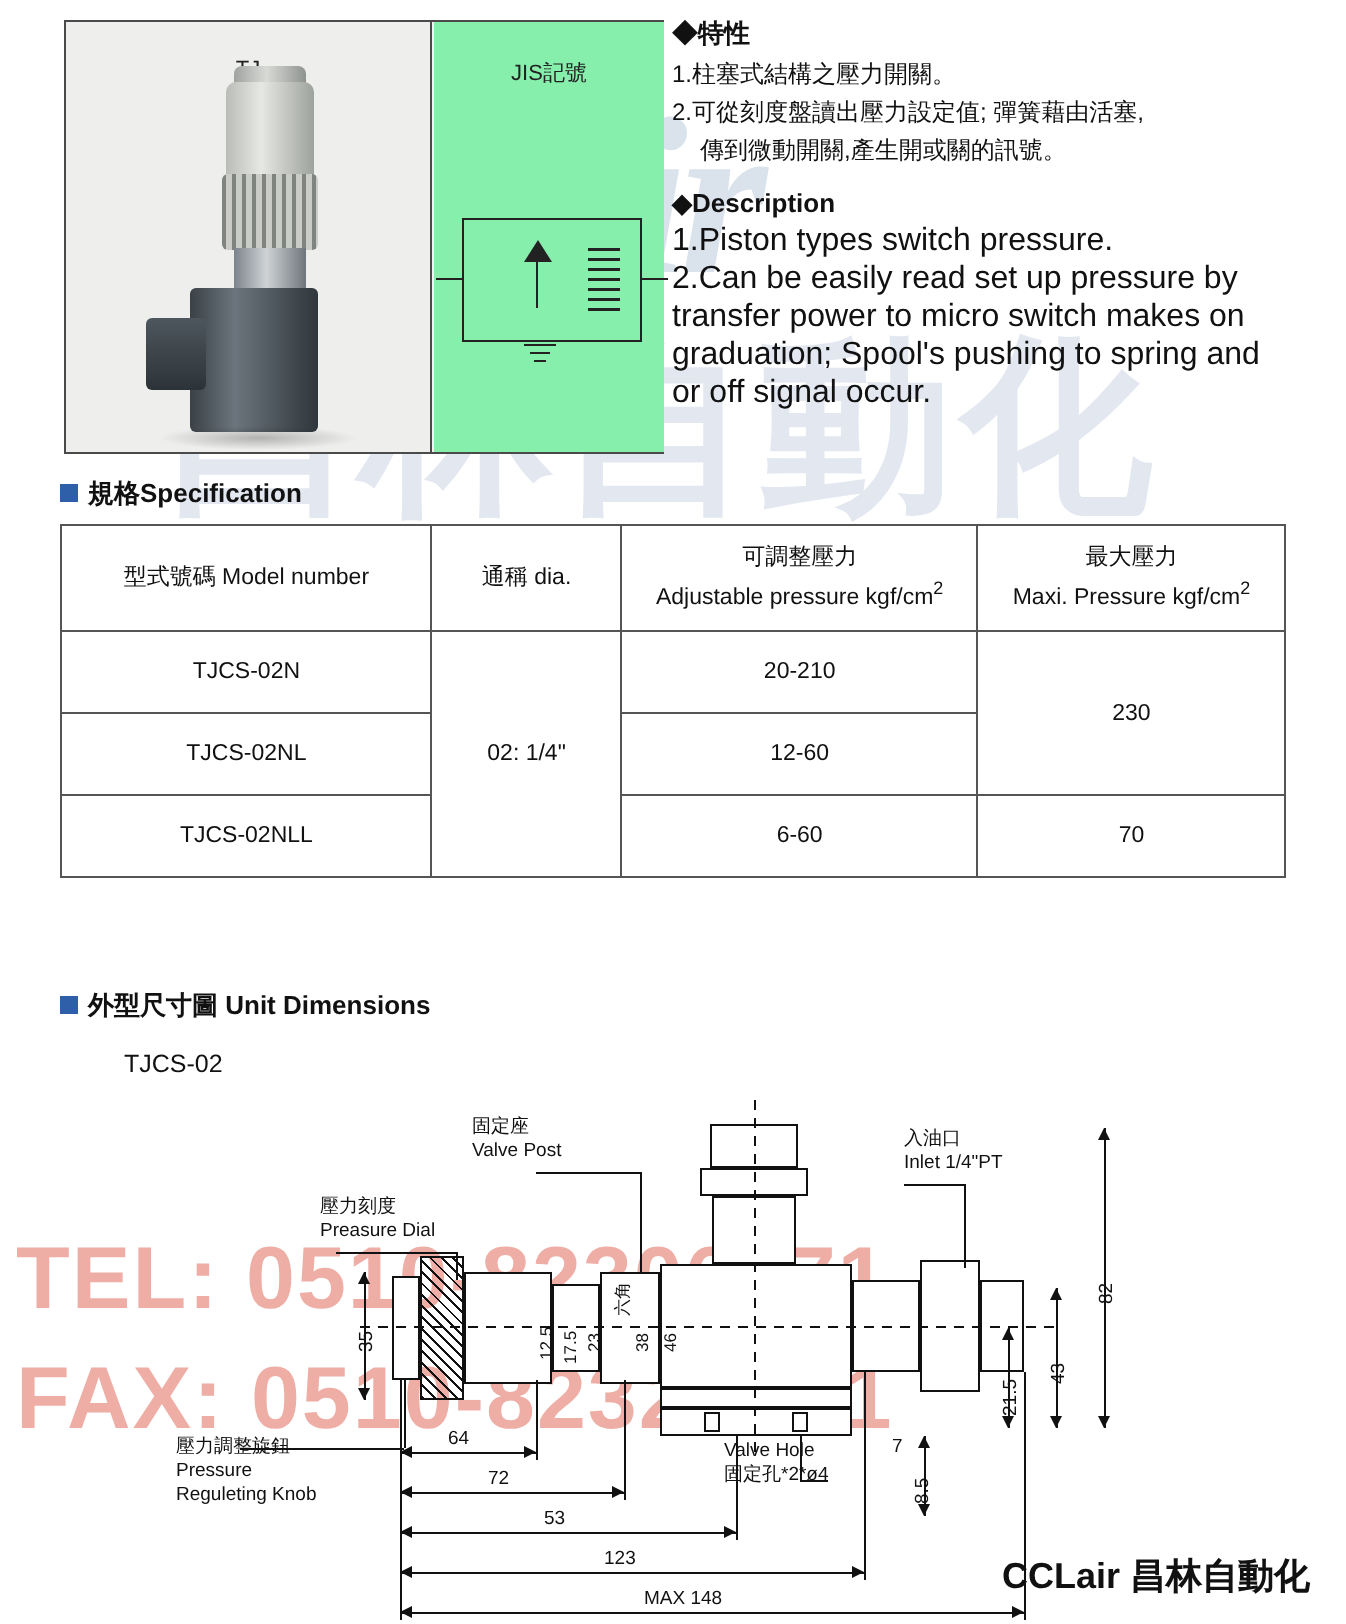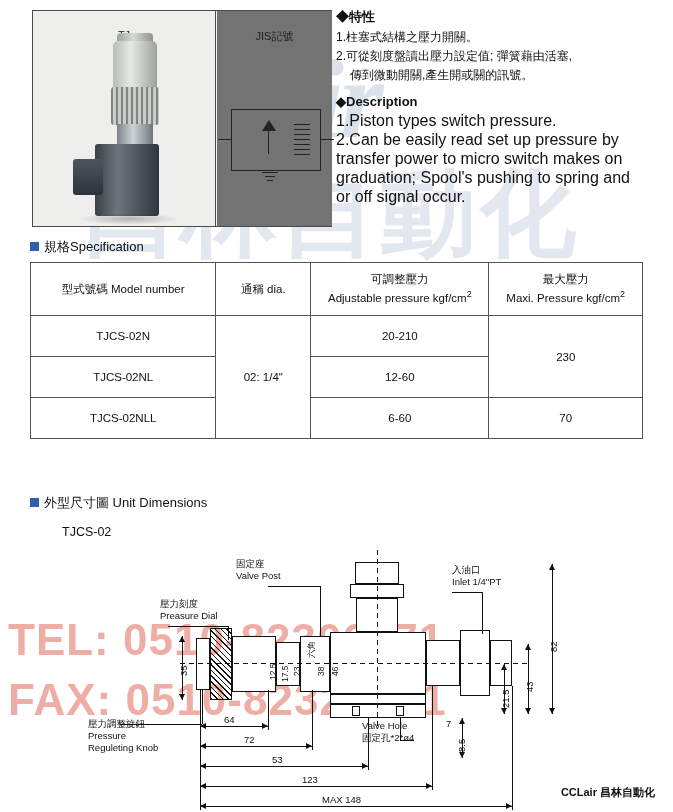--- a/index.html
+++ b/index.html
@@ -55,21 +55,21 @@
     position:absolute;left:0;top:0;width:183px;height:215px;
     border-right:1px solid #4a4a4a;box-sizing:border-box;
     background:#eeeeec;
   }
   .photo-label{
     position:absolute;top:18px;width:100%;text-align:center;
     font-size:11px;color:#222;
   }
   .photo-right{
     position:absolute;left:184px;top:0;width:115px;height:215px;
-    box-sizing:border-box;background:#737373;
+    box-sizing:border-box;background:#86efac;
   }
   
   .prod{position:absolute;left:40px;top:20px;width:110px;height:185px;}
   .p-knob{
     position:absolute;left:40px;top:10px;width:44px;height:48px;
     background:linear-gradient(90deg,#b9bcb7,#e6e8e4 40%,#9ea29c);
     border-radius:5px 5px 2px 2px;
   }
   .p-knob-top{
     position:absolute;left:44px;top:2px;width:36px;height:12px;
@@ -122,21 +122,21 @@
   .feat h3{
     margin:0 0 3px 0;font-size:13px;font-weight:bold;color:#111;
   }
   .feat p{margin:0 0 2px 0;font-size:12px;line-height:17px;}
   .feat .blk{margin-bottom:10px;}
   .indent{padding-left:14px;text-indent:-14px;}
   .en p{font-size:16px;line-height:17px;}
 
   
   .sect{
-    position:absolute;font-weight:normal;font-size:13px;color:#111;
+    position:absolute;font-weight:bold;font-size:13px;color:#111;
   }
   .sect .mark{
     display:inline-block;width:9px;height:9px;background:#2f5fa8;margin-right:5px;
   }
   #sect-spec{left:30px;top:238px;}
   #sect-dim{left:30px;top:494px;}
 
   
   table.spec{
     position:absolute;left:30px;top:262px;width:613px;
@@ -175,21 +175,21 @@
   .dash{
     position:absolute;height:1px;
     background:repeating-linear-gradient(90deg,#111 0 5px,transparent 5px 9px);
   }
   .dashv{
     position:absolute;width:1px;
     background:repeating-linear-gradient(180deg,#111 0 5px,transparent 5px 9px);
   }
 
   #footer-brand{
-    position:absolute;right:18px;bottom:12px;font-size:11px;font-weight:bold;color:#111;
+    position:absolute;right:18px;bottom:12px;font-size:18px;font-weight:bold;color:#111;
   }
 </style>
 </head>
 <body>
 
 <div class="page">
 
   <div class="wm wm-cclair">CCLair</div>
   <div class="wm wm-cn">昌林自動化</div>
   <div class="wm wm-tel">TEL: 0510-82306871</div>

